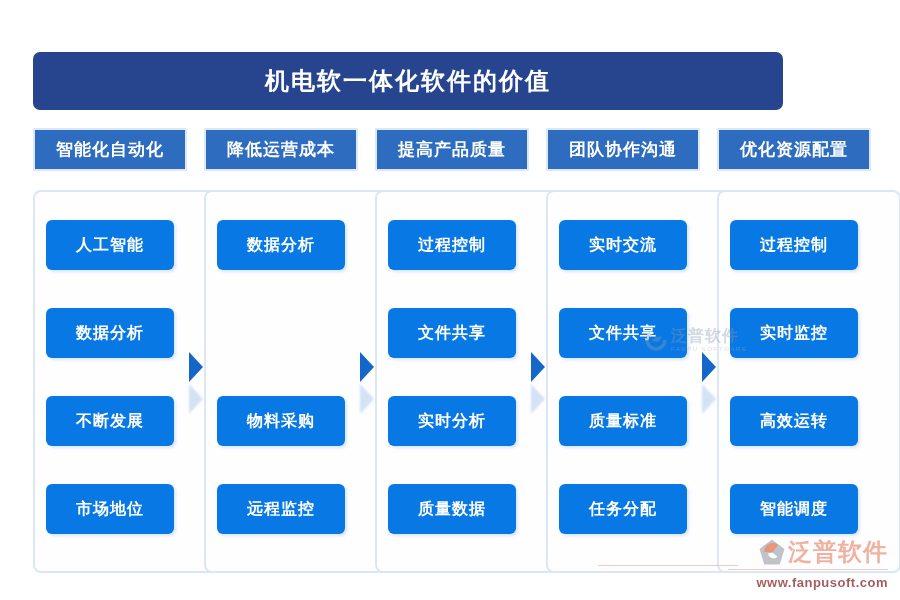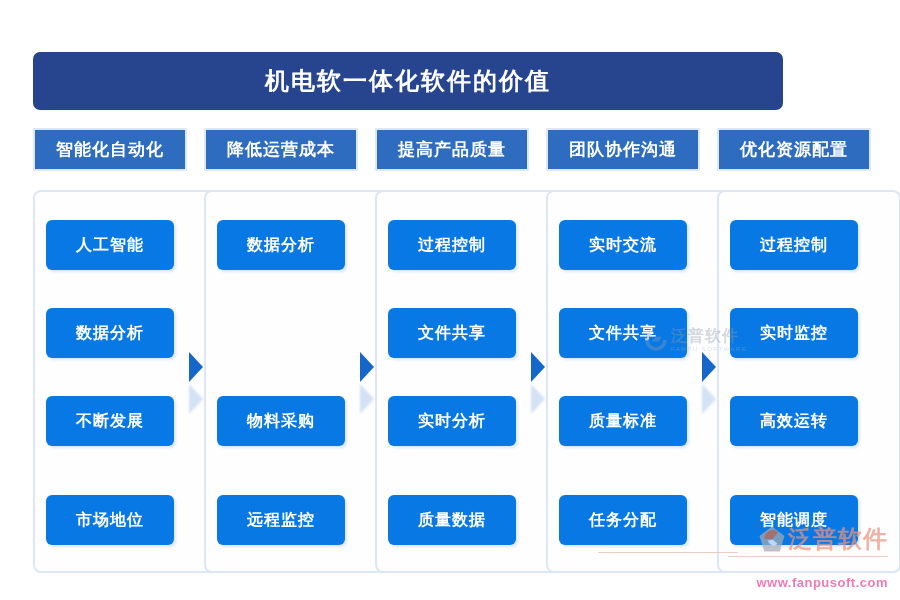--- a/index.html
+++ b/index.html
@@ -68,21 +68,21 @@
     display: flex; align-items: center; justify-content: center;
     color: #ffffff;
     font-size: 16px;
     font-weight: bold;
     letter-spacing: 1px;
     box-shadow: 2px 2px 3px rgba(190, 210, 240, 0.55);
   }
   .item-0 { top: 28px; }
   .item-1 { top: 116px; }
   .item-2 { top: 204px; }
-  .item-3 { top: 292px; margin-top: 11px; }
+  .item-3 { top: 292px; }
 
   .arrow {
     position: absolute;
     top: 352px;
     width: 0; height: 0;
     border-top: 15px solid transparent;
     border-bottom: 15px solid transparent;
     border-left: 14px solid #1566C9;
     z-index: 3;
   }
@@ -133,27 +133,27 @@
     letter-spacing: 1px;
     white-space: nowrap;
   }
   .footer-brand .fb-line {
     position: absolute;
     left: -130px; top: 29px;
     width: 140px; height: 1px;
     background: #E6B9AE;
   }
   .footer-brand .fb-url {
-    color: #ec4899;
+    color: #7f1d1d;
     font-size: 13px;
     font-weight: bold;
     text-align: right;
     letter-spacing: 0.5px;
     border-top: 1px solid #E6B9AE;
-    padding-top: 18px;
+    padding-top: 5px;
     margin-top: 1px;
     white-space: nowrap;
   }
 </style>
 </head>
 <body>
 
 <div class="stage">
 
   <div class="banner">机电软一体化软件的价值</div>

